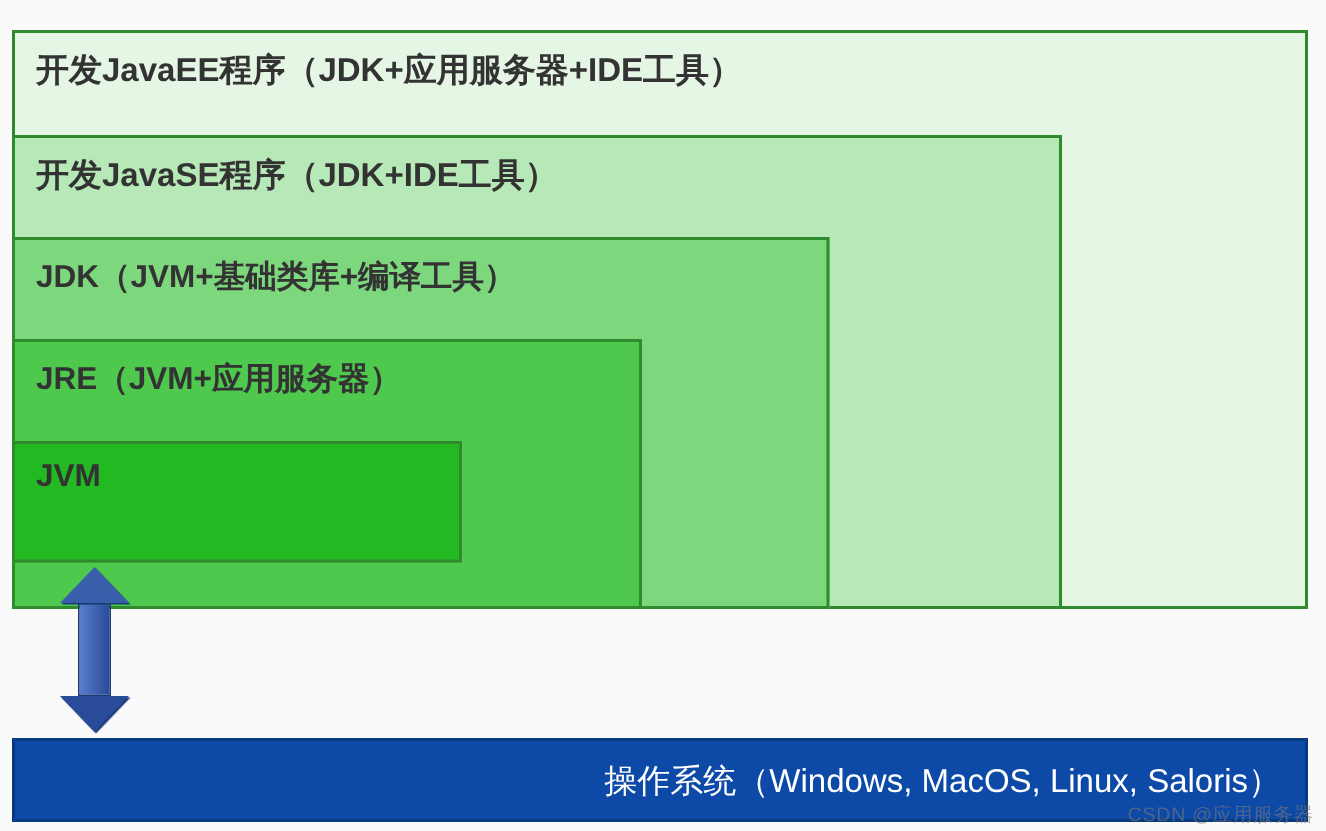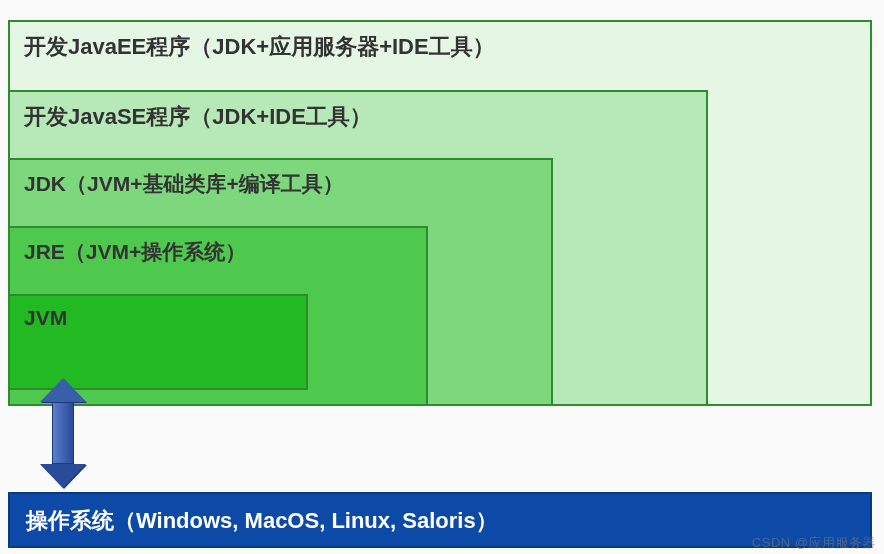--- a/index.html
+++ b/index.html
@@ -9,21 +9,21 @@
       position: absolute;
       border: 2px solid #2e8b2e;
       padding: 10px 14px;
       font-weight: bold;
       color: #333;
     }
     .l1 { left: 8px; top: 20px; width: 864px; height: 386px; background: #e5f6e5; font-size: 22px; }
     .l2 { left: 8px; top: 90px; width: 700px; height: 316px; background: #b7e8b7; font-size: 22px; }
     .l3 { left: 8px; top: 158px; width: 545px; height: 248px; background: #7dd87d; font-size: 21px; }
     .l4 { left: 8px; top: 226px; width: 420px; height: 180px; background: #4ec94e; font-size: 21px; }
-    .l5 { left: 8px; top: 294px; width: 300px; height: 96px; background: #22b922; font-size: 21px; }
+    .l5 { left: 8px; top: 294px; width: 300px; height: 81px; background: #22b922; font-size: 21px; }
 
     .arrow {
       position: absolute;
       left: 40px;
       top: 378px;
       width: 46px;
       height: 110px;
     }
     .arrow-head-up {
       width: 0; height: 0;
@@ -49,39 +49,40 @@
     .os-box {
       position: absolute;
       left: 8px;
       top: 492px;
       width: 864px;
       height: 56px;
       background: #0d4aa8;
       border: 2px solid #083a80;
       color: #fff;
       font-size: 22px;
-      font-weight: bold;
+      font-weight: normal;
       padding: 12px 16px;
+      text-align: right;
     }
     .watermark {
       position: absolute;
       right: 8px;
       bottom: 2px;
       font-size: 13px;
       color: rgba(120,120,120,0.6);
       letter-spacing: 0.5px;
     }
   </style>
 </head>
 <body>
 
 <div class="layer l1">开发JavaEE程序（JDK+应用服务器+IDE工具）</div>
 <div class="layer l2">开发JavaSE程序（JDK+IDE工具）</div>
 <div class="layer l3">JDK（JVM+基础类库+编译工具）</div>
-<div class="layer l4">JRE（JVM+操作系统）</div>
+<div class="layer l4">JRE（JVM+应用服务器）</div>
 <div class="layer l5">JVM</div>
 
 <div class="arrow">
   <div class="arrow-head-up"></div>
   <div class="arrow-body"></div>
   <div class="arrow-head-down"></div>
 </div>
 
 <div class="os-box">操作系统（Windows, MacOS, Linux, Saloris）</div>
 

